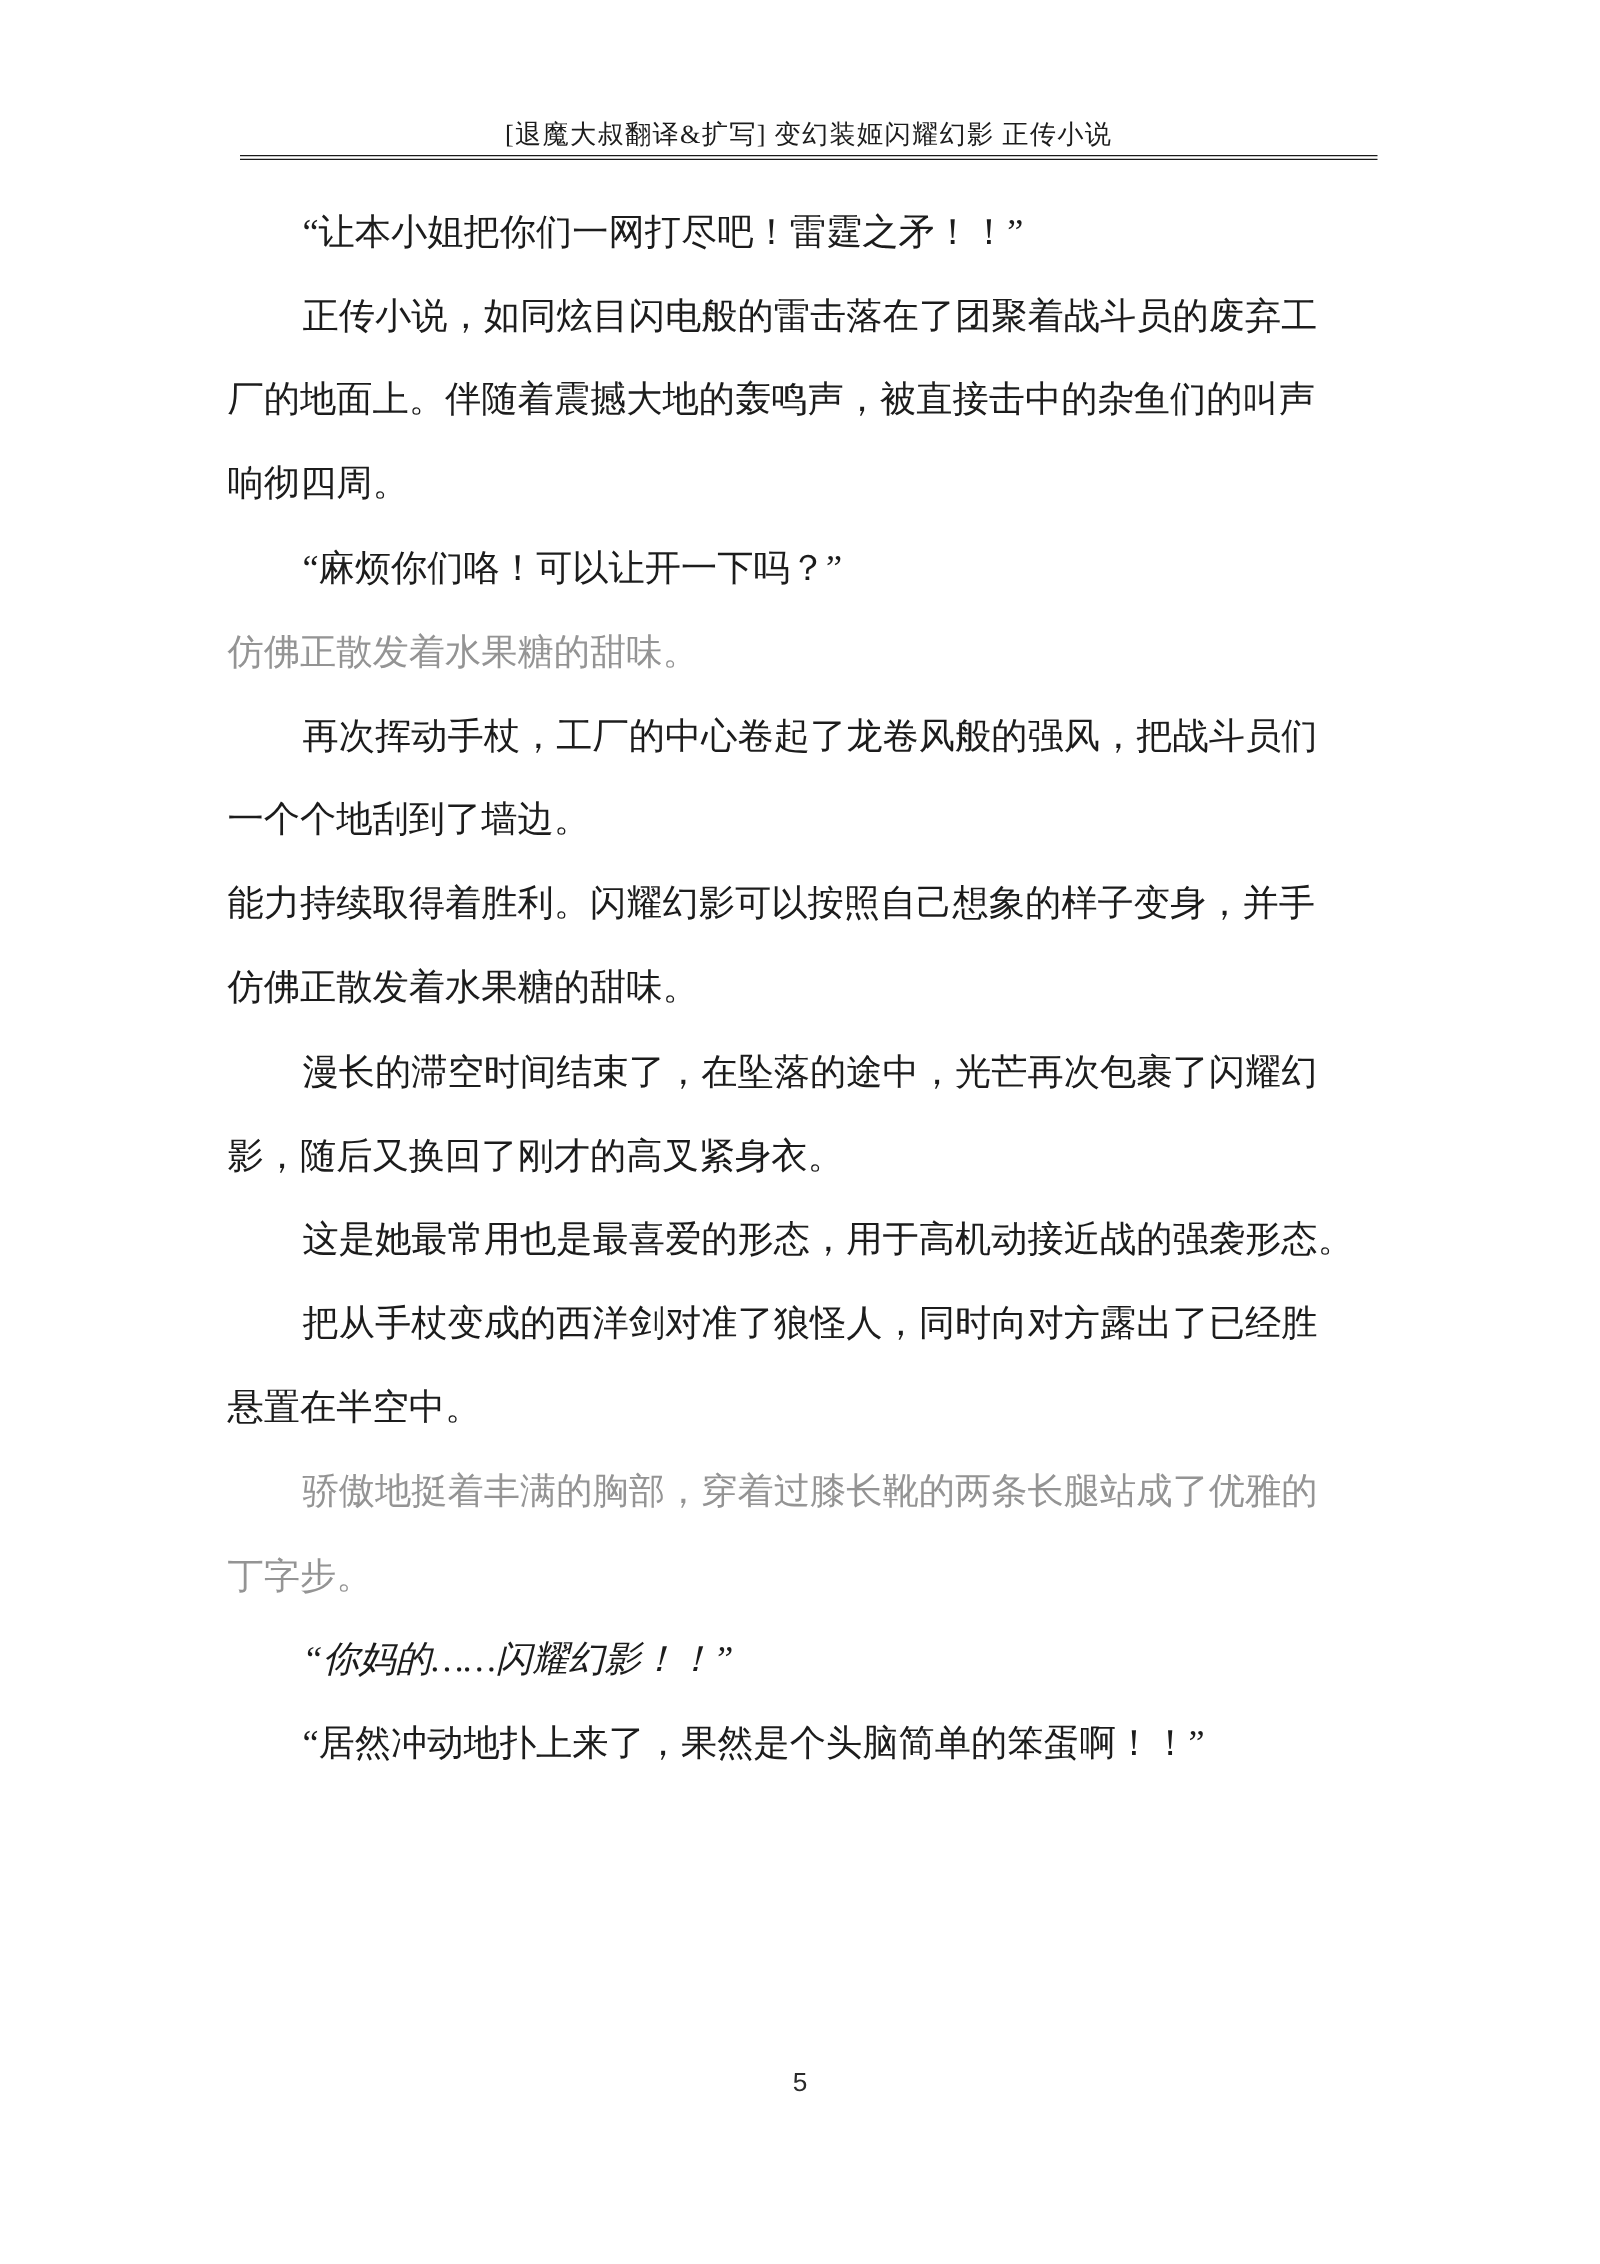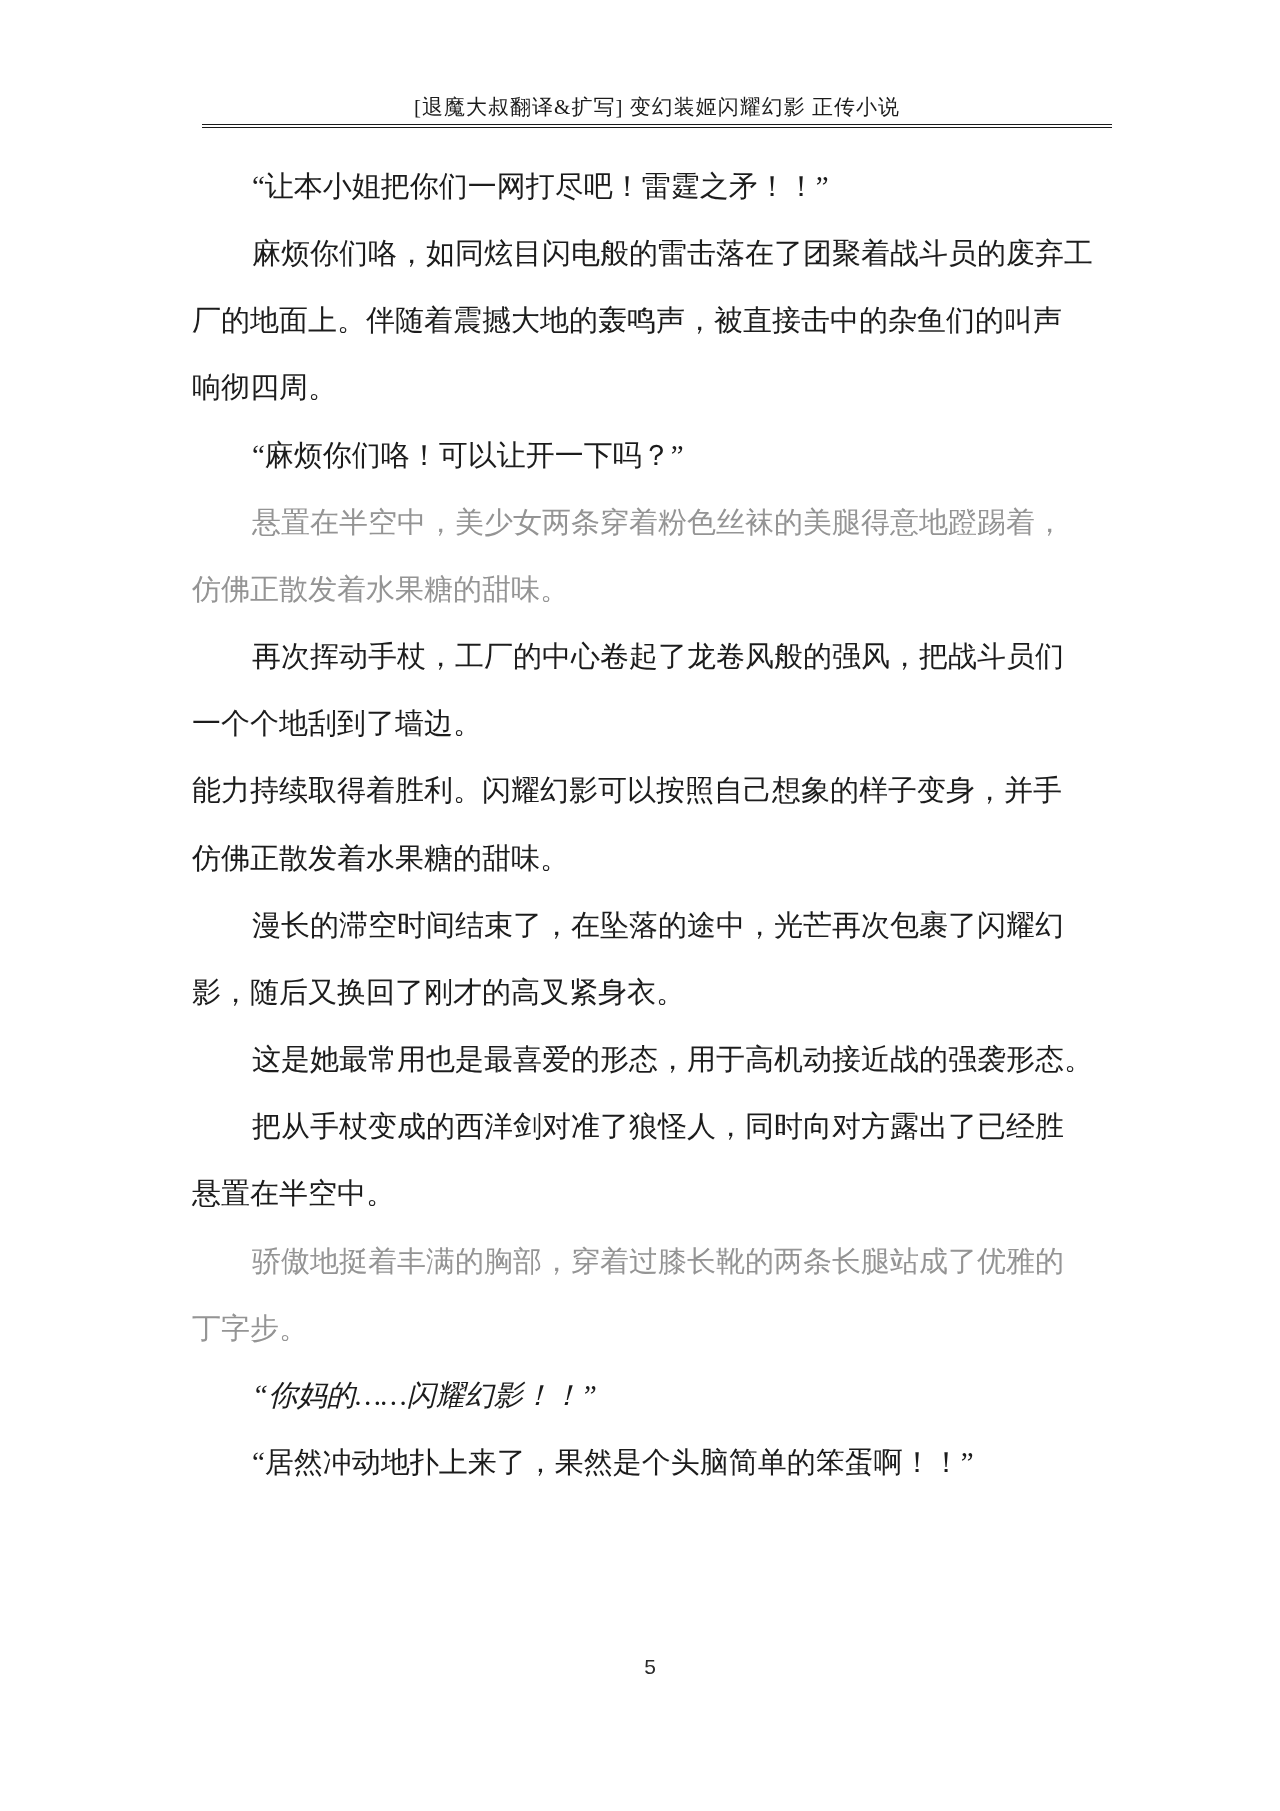--- a/index.html
+++ b/index.html
@@ -12,21 +12,20 @@
   html,body{ background:var(--bg); }
   body{
     width:1280px; height:1811px;
     position:relative; overflow:hidden;
     font-family:"Liberation Serif","DejaVu Serif",serif;
     color:var(--text);
   }
   .page{
     position:absolute; inset:0;
     background:var(--bg);
-    margin-left:10px;
   }
   .doc-header{
     position:absolute;
     left:192px; top:94px; width:910px;
     text-align:center;
     font-size:21px; line-height:26px;
     letter-spacing:1px;
     color:var(--text);
     white-space:pre;
   }
@@ -61,25 +60,24 @@
 </head>
 <body>
 
 <div class="page">
   <div class="doc-header">[退魔大叔翻译&amp;扩写] 变幻装姬闪耀幻影 正传小说</div>
 
   <div class="header-rule"></div>
 
   <div class="content">
       <div class="line indent">“让本小姐把你们一网打尽吧！雷霆之矛！！”</div>
-      <div class="line indent">麻烦你们咯，如同炫目闪电般的雷击落在了团聚着战斗员的废弃工</div>
+      <div class="line indent">正传小说，如同炫目闪电般的雷击落在了团聚着战斗员的废弃工</div>
       <div class="line">厂的地面上。伴随着震撼大地的轰鸣声，被直接击中的杂鱼们的叫声</div>
       <div class="line">响彻四周。</div>
       <div class="line indent">“麻烦你们咯！可以让开一下吗？”</div>
-      <div class="line indent muted">悬置在半空中，美少女两条穿着粉色丝袜的美腿得意地蹬踢着，</div>
       <div class="line muted">仿佛正散发着水果糖的甜味。</div>
       <div class="line indent">再次挥动手杖，工厂的中心卷起了龙卷风般的强风，把战斗员们</div>
       <div class="line">一个个地刮到了墙边。</div>
       <div class="line">能力持续取得着胜利。闪耀幻影可以按照自己想象的样子变身，并手</div>
       <div class="line">仿佛正散发着水果糖的甜味。</div>
       <div class="line indent">漫长的滞空时间结束了，在坠落的途中，光芒再次包裹了闪耀幻</div>
       <div class="line">影，随后又换回了刚才的高叉紧身衣。</div>
       <div class="line indent">这是她最常用也是最喜爱的形态，用于高机动接近战的强袭形态。</div>
       <div class="line indent">把从手杖变成的西洋剑对准了狼怪人，同时向对方露出了已经胜</div>
       <div class="line">悬置在半空中。</div>

